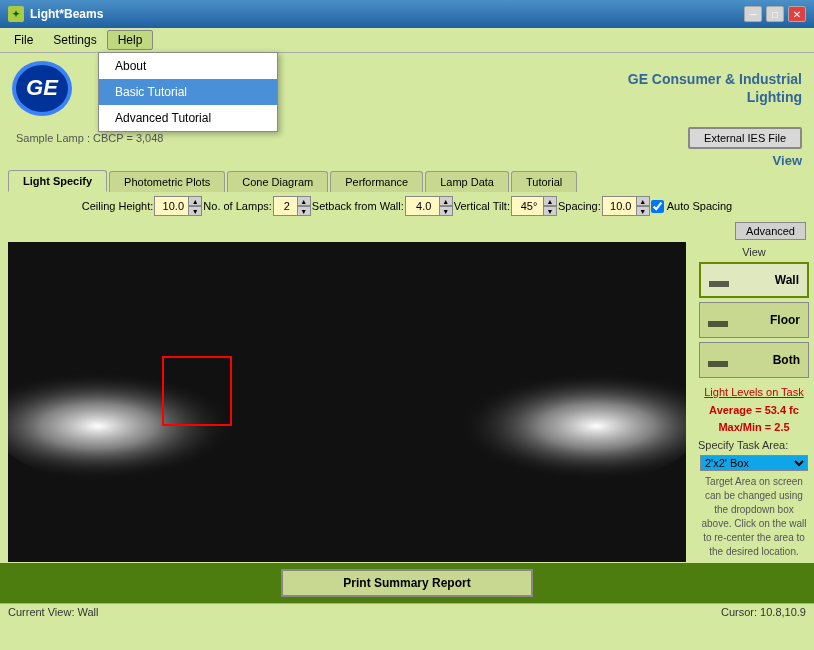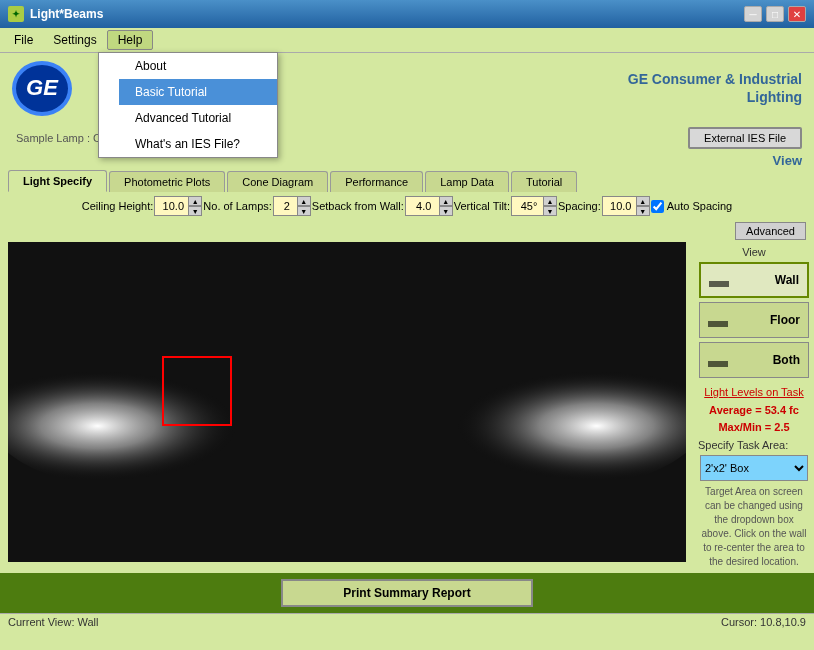--- a/index.html
+++ b/index.html
@@ -43,21 +43,20 @@
     
     .dropdown-menu {
       position: absolute;
       top: 52px;
       left: 98px;
       background: white;
       border: 1px solid #888;
       box-shadow: 2px 2px 6px rgba(0,0,0,0.3);
       z-index: 1000;
       min-width: 180px;
-      padding-left: 20px;
     }
     .dropdown-item {
       padding: 6px 16px;
       cursor: pointer;
       font-size: 12px;
     }
     .dropdown-item.selected { background: #4a90d8; color: white; }
 
     
     .header {
@@ -250,24 +249,24 @@
     .light-levels-data {
       font-size: 11px;
       color: #cc0000;
       font-weight: bold;
       text-align: center;
       line-height: 1.5;
     }
     .task-area-label { font-size: 11px; color: #333; align-self: flex-start; }
     .task-dropdown {
       width: 108px;
-      height: 26px;
-      font-size: 11px;
-      border: 1px solid #888;
-      background: #7dd3fc;
+      height: 16px;
+      font-size: 11px;
+      border: 1px solid #888;
+      background: #0ea5e9;
     }
     .task-info-text {
       font-size: 10px;
       color: #555;
       text-align: center;
       line-height: 1.4;
       padding: 0 2px;
     }
 
     
@@ -322,21 +321,20 @@
 <div class="menubar">
   <div class="menu-item">File</div>
   <div class="menu-item">Settings</div>
   <div class="menu-item active">Help</div>
 </div>
 
 <div class="dropdown-menu">
   <div class="dropdown-item">About</div>
   <div class="dropdown-item selected">Basic Tutorial</div>
   <div class="dropdown-item">Advanced Tutorial</div>
-  <div class="dropdown-item">What's an IES File?</div>
 </div>
 
 <div class="header">
   <div class="ge-logo">GE</div>
   <div class="header-title">
     <span>GE Consumer &amp; Industrial</span>
     <span>Lighting</span>
   </div>
 </div>
 

